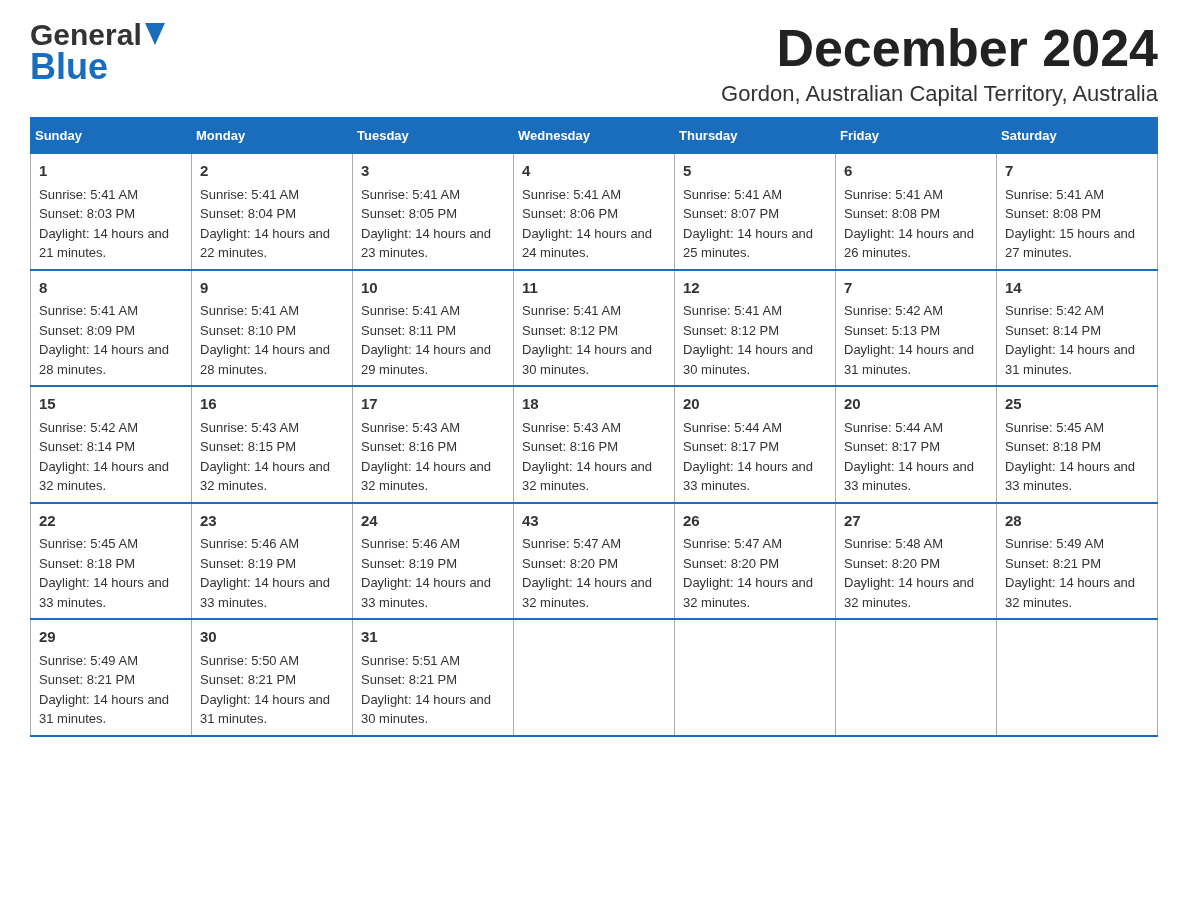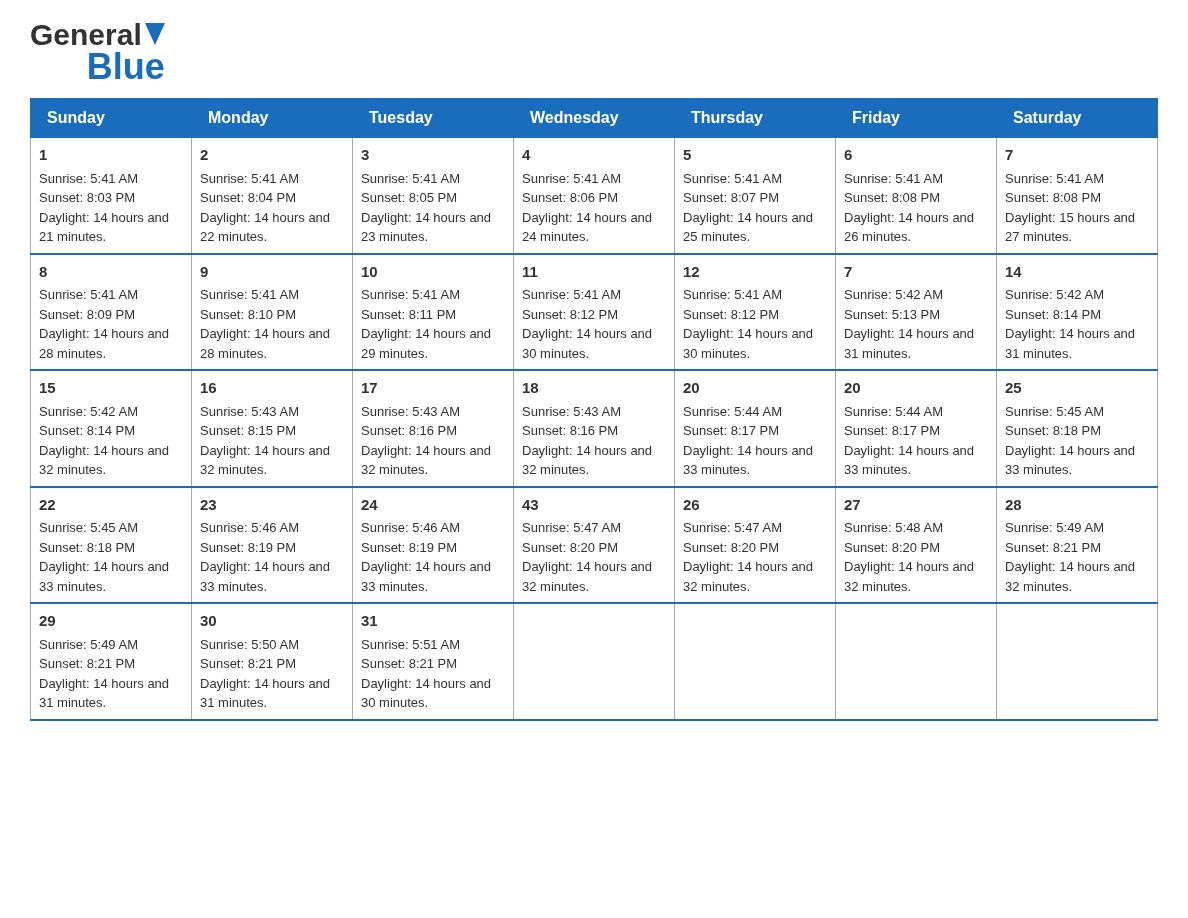--- a/index.html
+++ b/index.html
@@ -13,21 +13,21 @@
     }
     .header-area {
       display: flex;
       align-items: flex-start;
       justify-content: space-between;
       margin-bottom: 10px;
     }
     .logo-area {
       display: flex;
       flex-direction: column;
-      align-items: flex-end;
+      align-items: flex-start;
     }
     .title-area {
       text-align: right;
     }
     .month-title {
       font-size: 52px;
       font-weight: bold;
       color: #222;
       line-height: 1.1;
     }
@@ -37,23 +37,23 @@
       margin-top: 4px;
     }
     .calendar {
       width: 100%;
       border-collapse: collapse;
       margin-top: 10px;
     }
     .calendar th {
       background-color: #1a6dbd;
       color: #fff;
-      padding: 10px 16px;
+      padding: 10px 4px;
       text-align: left;
-      font-size: 16px;
+      font-size: 13px;
       border: 1px solid #1a6dbd;
     }
     .calendar td {
       border: 1px solid #aaa;
       vertical-align: top;
       padding: 6px 8px;
       font-size: 13px;
       line-height: 1.5;
       width: calc(100% / 7);
       min-height: 100px;
@@ -78,20 +78,24 @@
   <div class="logo-area">
     <div style="display:flex;align-items:center;line-height:1;">
       <span style="font-size:30px;font-weight:bold;color:#333;">General</span>
       <span style="display:inline-block;margin-left:3px;vertical-align:middle;">
         <svg width="20" height="22" viewBox="0 0 20 22">
           <polygon points="0,0 20,0 10,22" fill="#1a6dbd"></polygon>
         </svg>
       </span>
     </div>
     <div style="font-size:36px;font-weight:bold;color:#1a6dbd;margin-top:-4px;">Blue</div>
+  </div>
+  <div class="title-area">
+    <div class="month-title">December 2024</div>
+    <div class="location-title">Gordon, Australian Capital Territory, Australia</div>
   </div>
 </div>
 
 <table class="calendar">
   <thead>
     <tr>
     <th>Sunday</th>
         <th>Monday</th>
         <th>Tuesday</th>
         <th>Wednesday</th>

